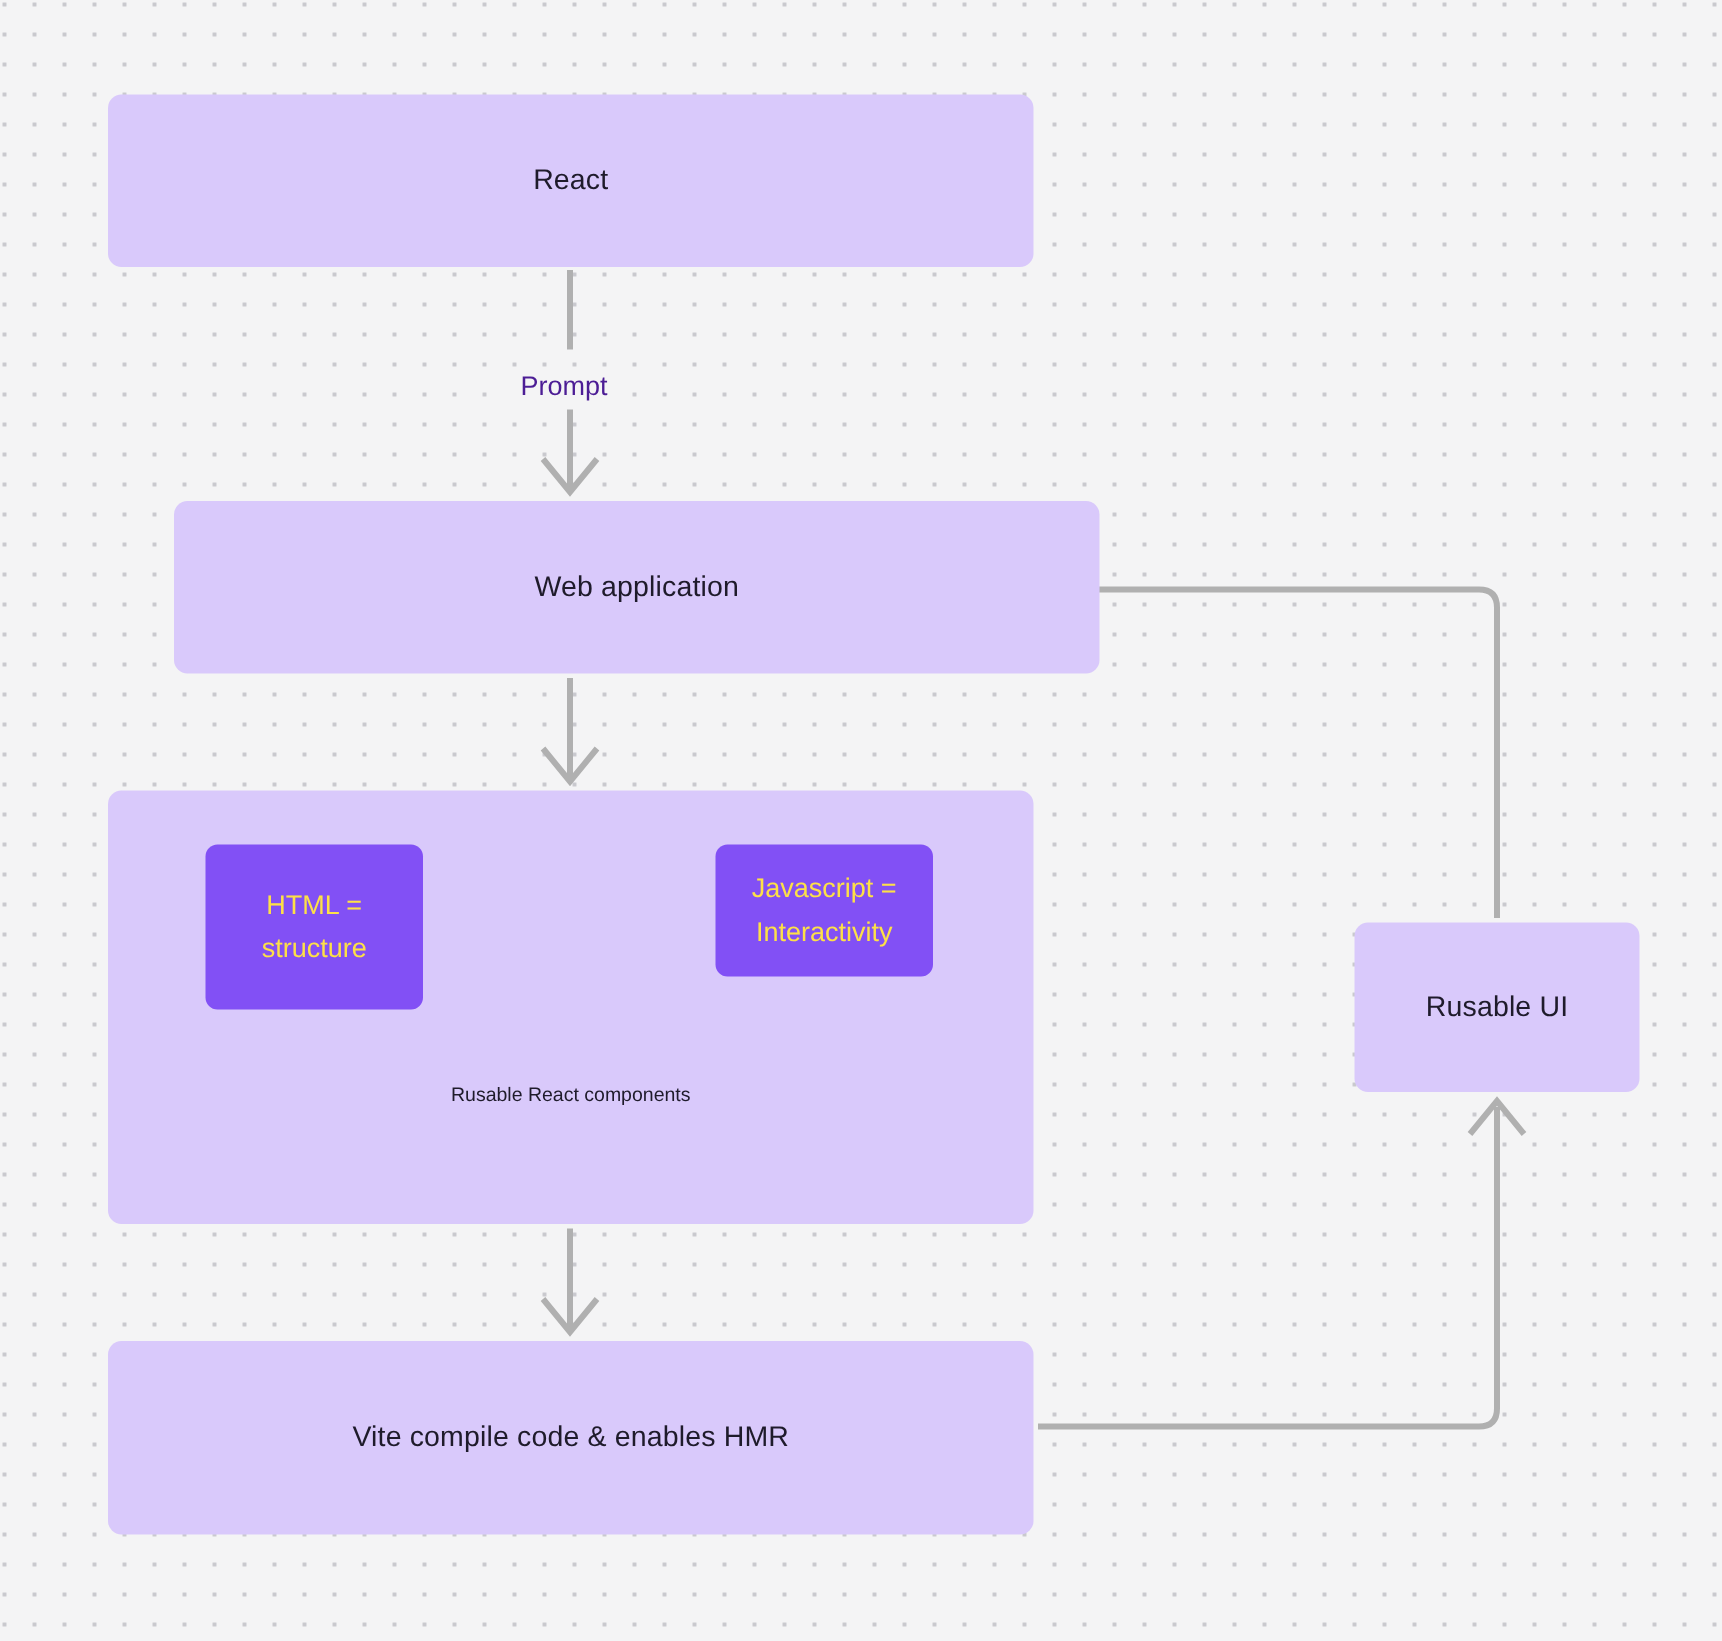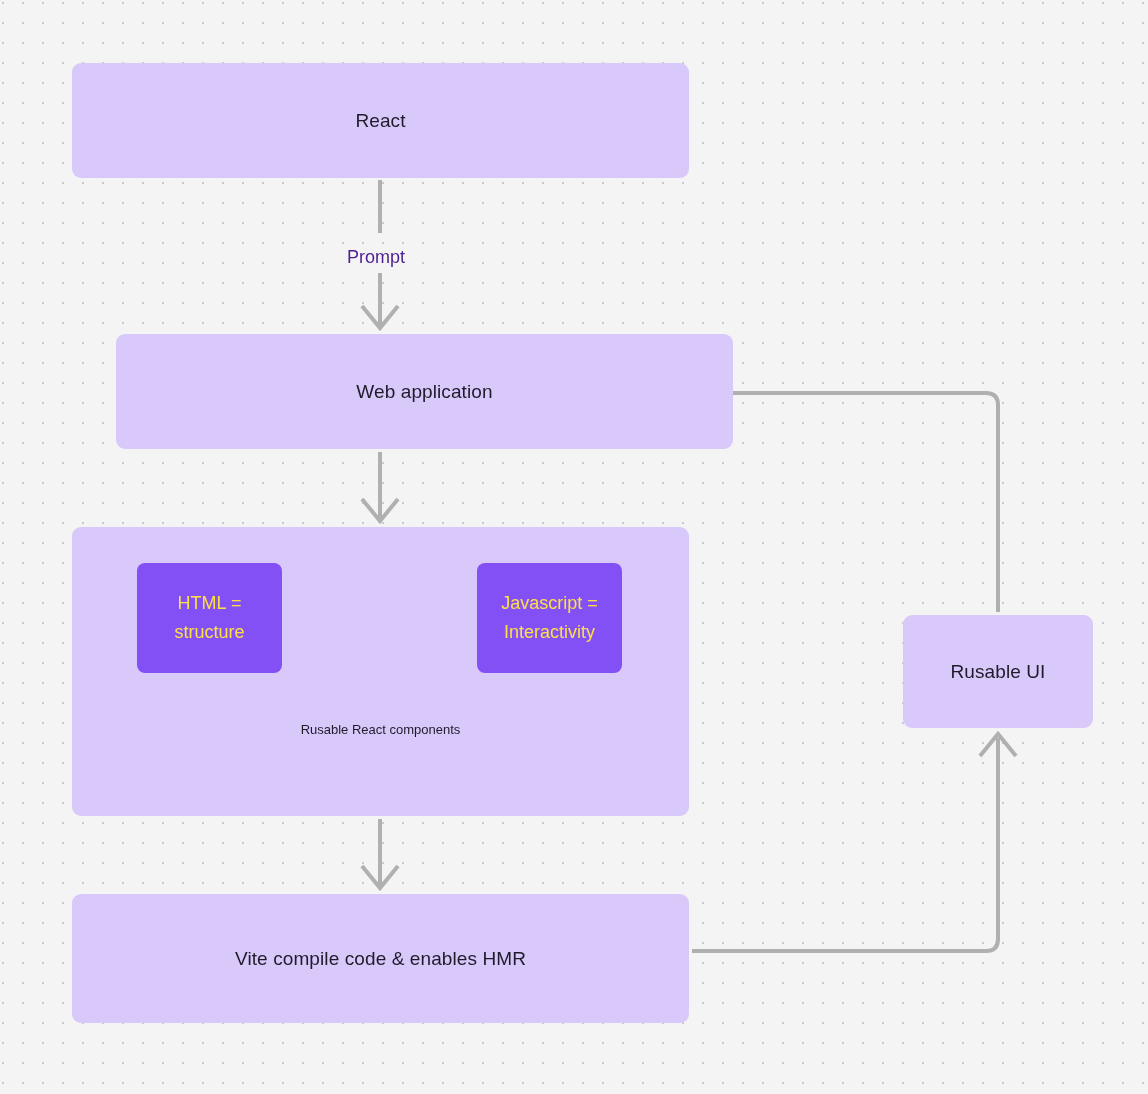--- a/index.html
+++ b/index.html
@@ -61,21 +61,21 @@
     top: 50%;
     transform: translateY(-50%);
     text-align: center;
     color: #fde047;
     font-size: 18px;
     line-height: 29px;
     white-space: pre-line;
   }
   #inner-html { left: 137px; top: 563px; width: 145px; height: 110px; }
   #inner-css  { left: 307px; top: 563px; width: 145px; height: 110px; }
-  #inner-js   { left: 477px; top: 563px; width: 145px; height: 110px; }
+  #inner-js   { left: 477px; top: 563px; width: 145px; height: 88px; }
 
   #container-caption {
     position: absolute;
     left: 72px;
     top: 717px;
     width: 617px;
     text-align: center;
     color: #1f1b2b;
     font-size: 13px;
     line-height: 26px;

